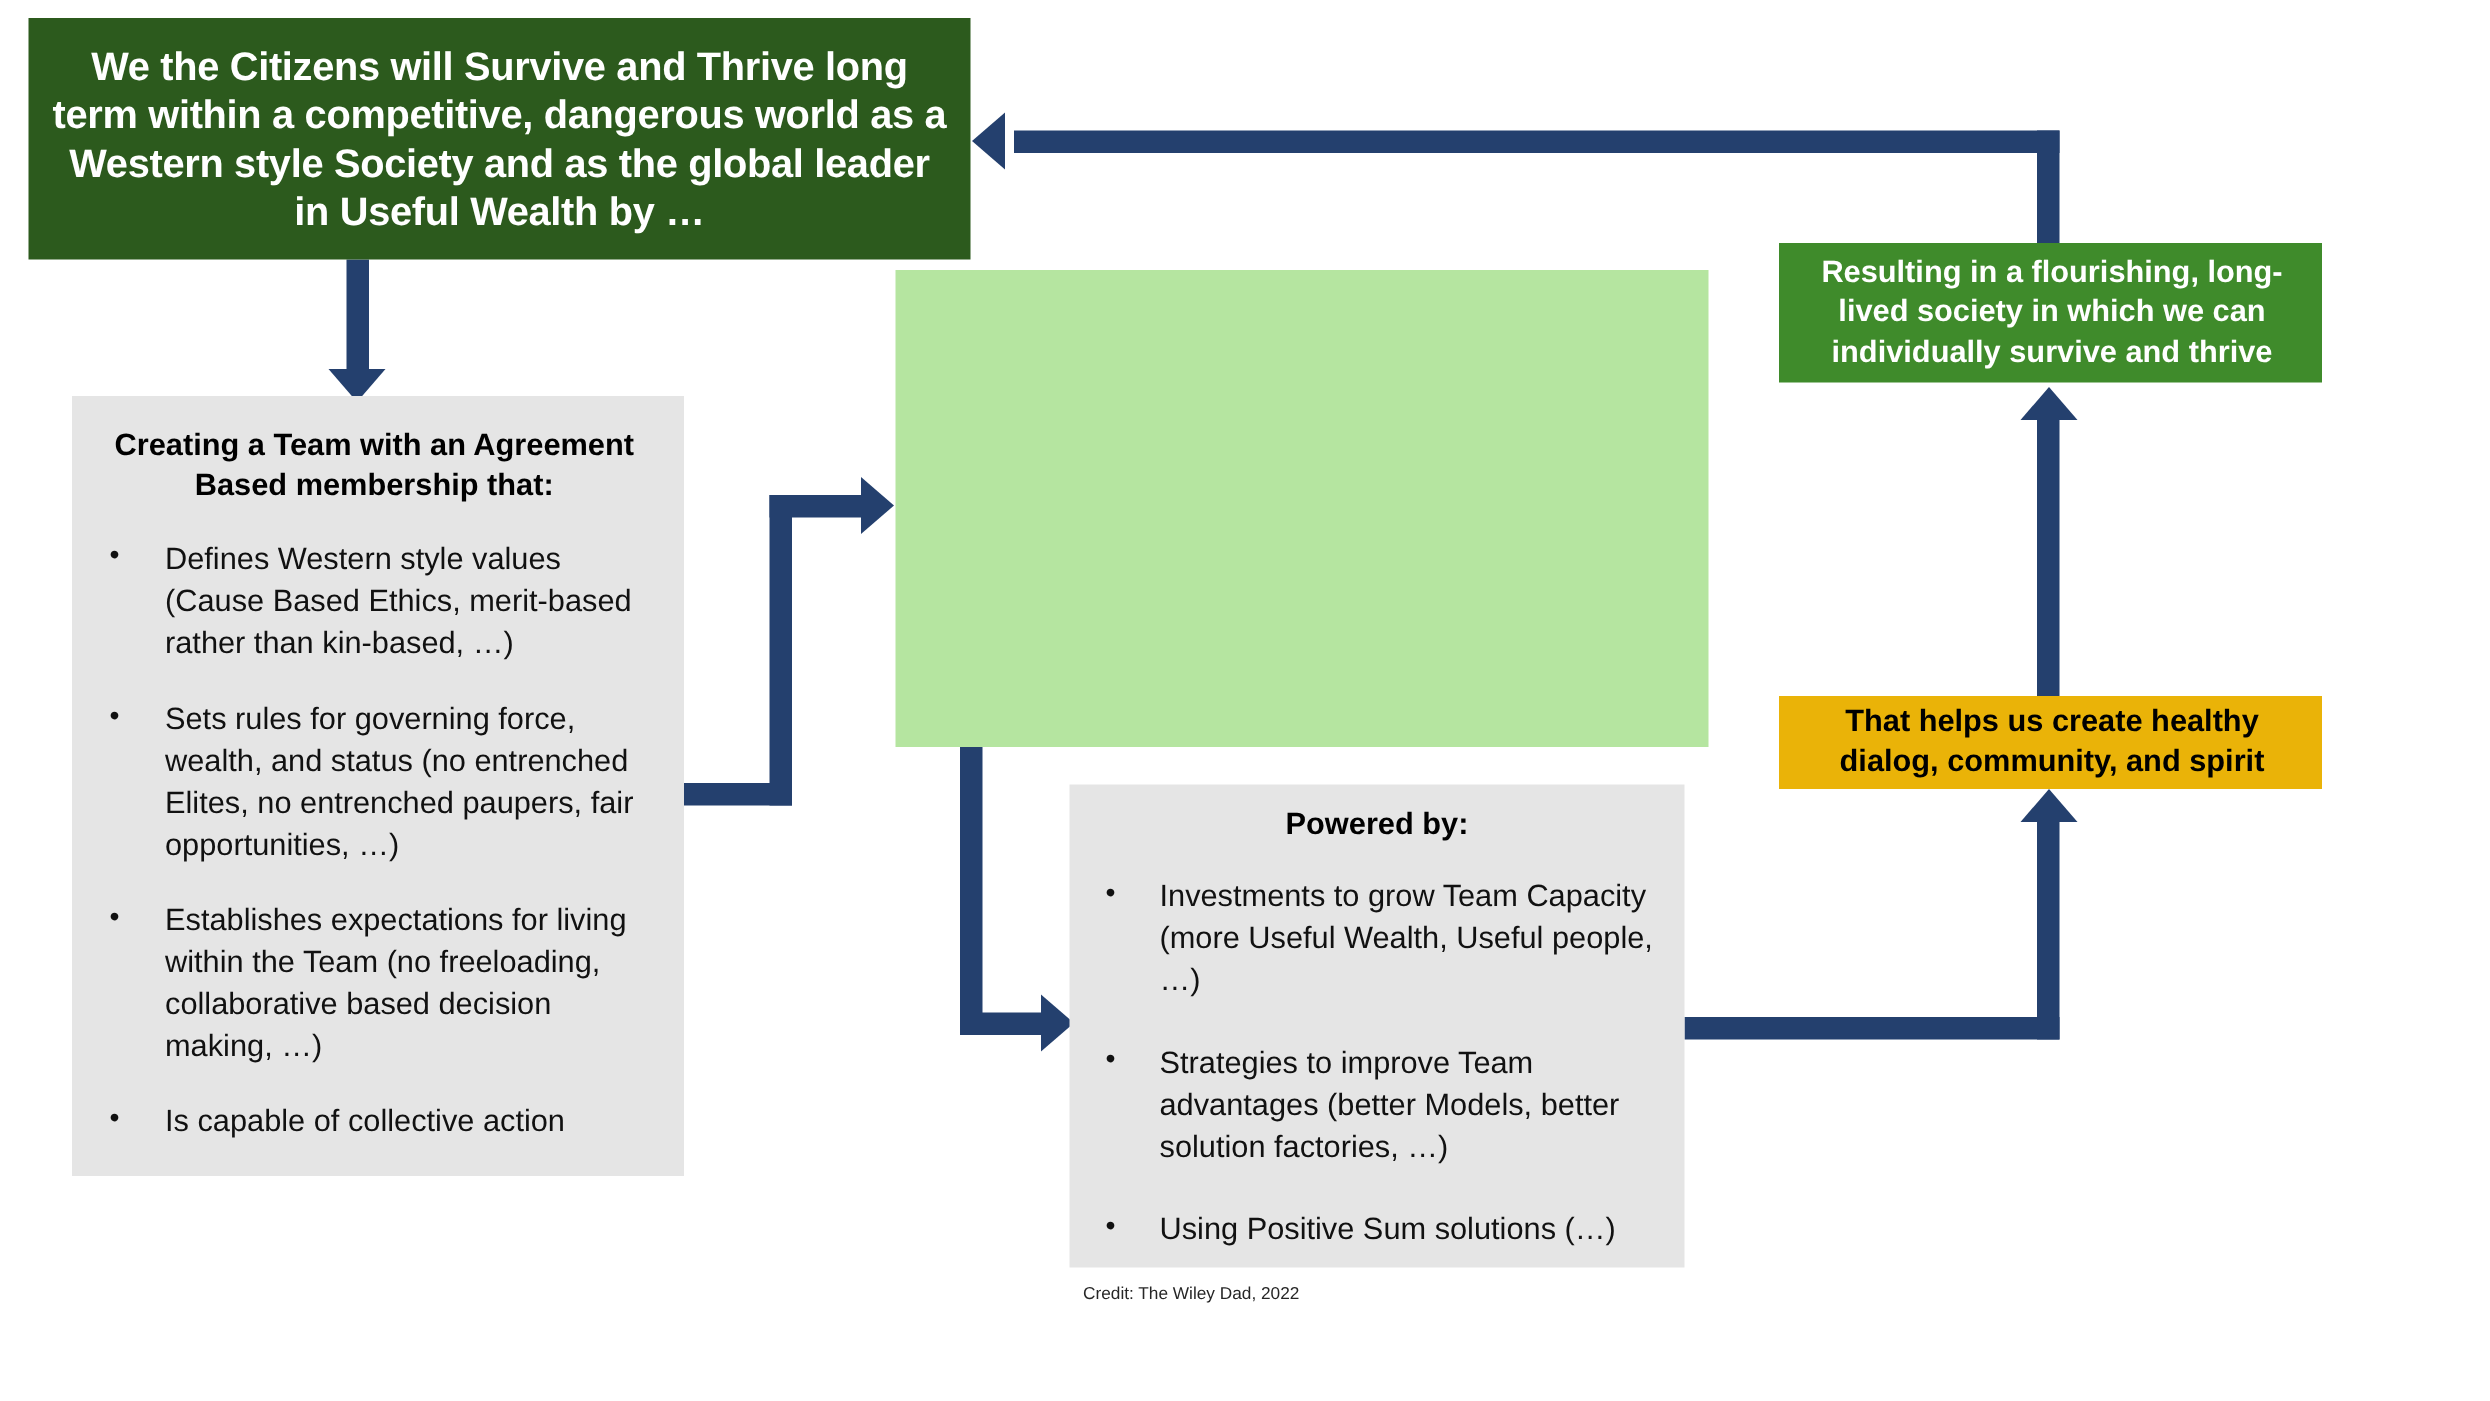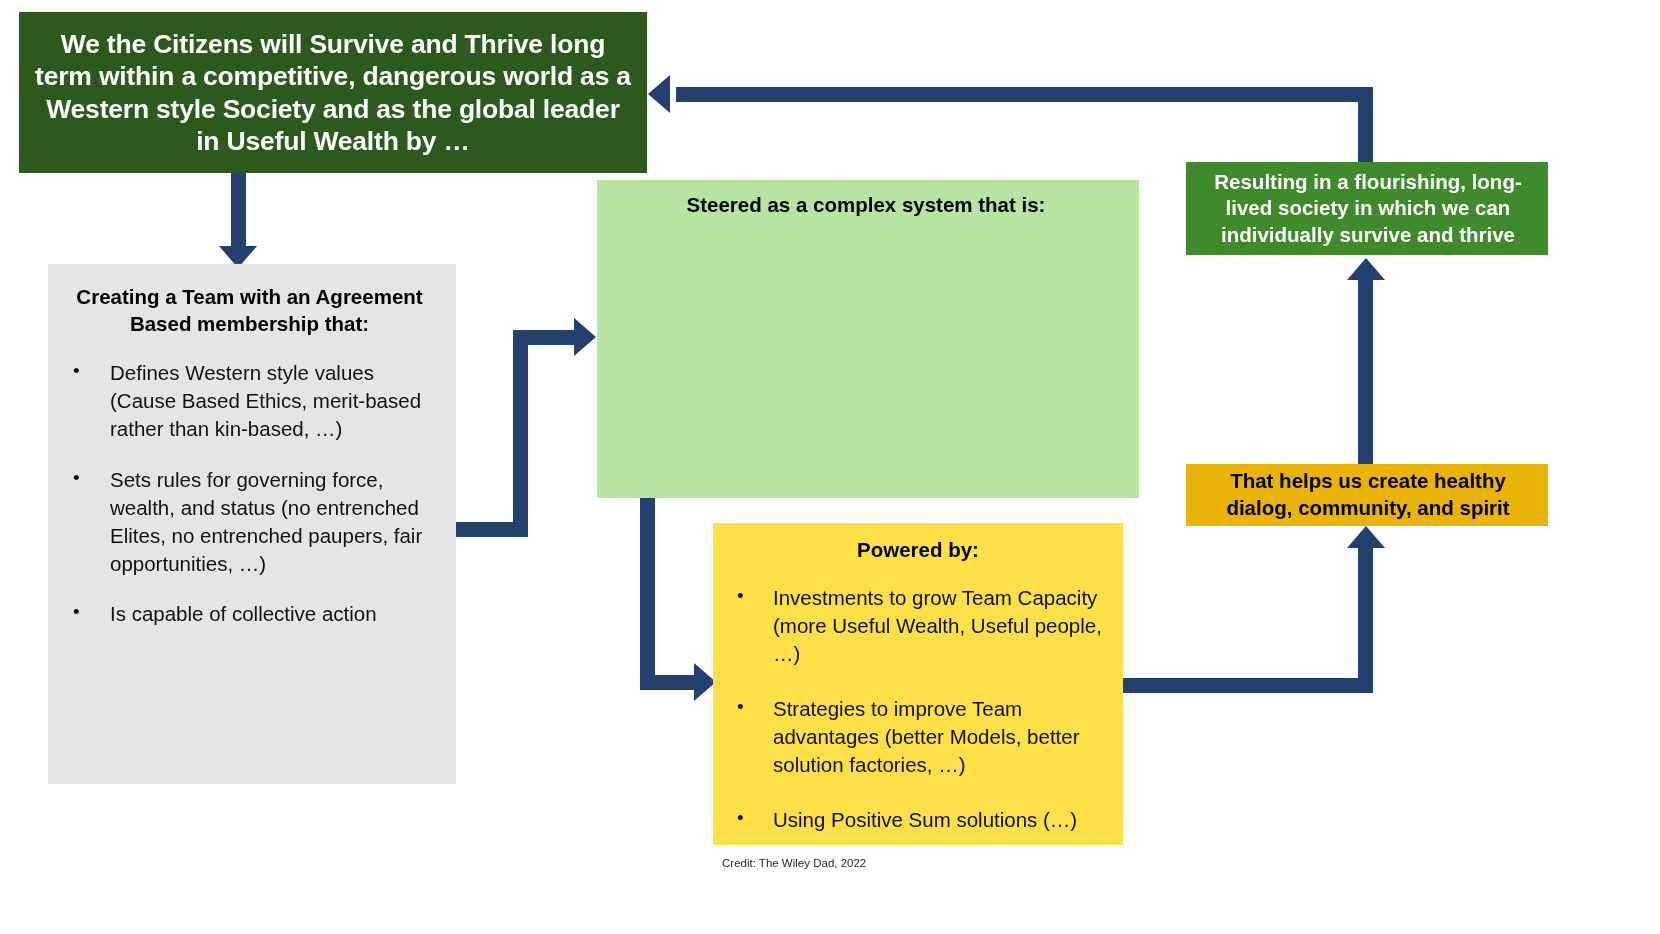--- a/index.html
+++ b/index.html
@@ -76,21 +76,21 @@
     line-height: 1.3;
     color: #000000;
     margin-bottom: 20px;
   }
   
   #powered-box {
     left: 713px;
     top: 523px;
     width: 410px;
     height: 322px;
-    background: #fde047;
+    background: #e5e5e5;
     padding: 14px 12px 10px 12px;
   }
   #powered-box .box-title {
     font-size: 20.5px;
     line-height: 1.3;
     color: #000000;
     margin-bottom: 20px;
   }
   
   #resulting-box {
@@ -223,26 +223,26 @@
 
   <div class="box" id="vision-box">
     <p class="box-title">We the Citizens will Survive and Thrive long term within a competitive, dangerous world as a Western style Society and as the global leader in Useful Wealth by …</p>
   </div>
 
   <div class="box" id="team-box">
     <p class="box-title">Creating a Team with an Agreement Based membership that:</p>
     <ul class="bullets">
       <li>Defines Western style values (Cause Based Ethics, merit-based rather than kin-based, …)</li>
       <li>Sets rules for governing force, wealth, and status (no entrenched Elites, no entrenched paupers, fair opportunities, …)</li>
+      <li>Establishes expectations for living within the Team (no freeloading, collaborative based decision making, …)</li>
       <li>Is capable of collective action</li>
     </ul>
   </div>
 
   <div class="box" id="steered-box">
-    <p class="box-title">Steered as a complex system that is:</p>
   </div>
 
   <div class="box" id="powered-box">
     <p class="box-title">Powered by:</p>
     <ul class="bullets">
       <li>Investments to grow Team Capacity (more Useful Wealth, Useful people, …)</li>
       <li>Strategies to improve Team advantages (better Models, better solution factories, …)</li>
       <li>Using Positive Sum solutions (…)</li>
     </ul>
   </div>

